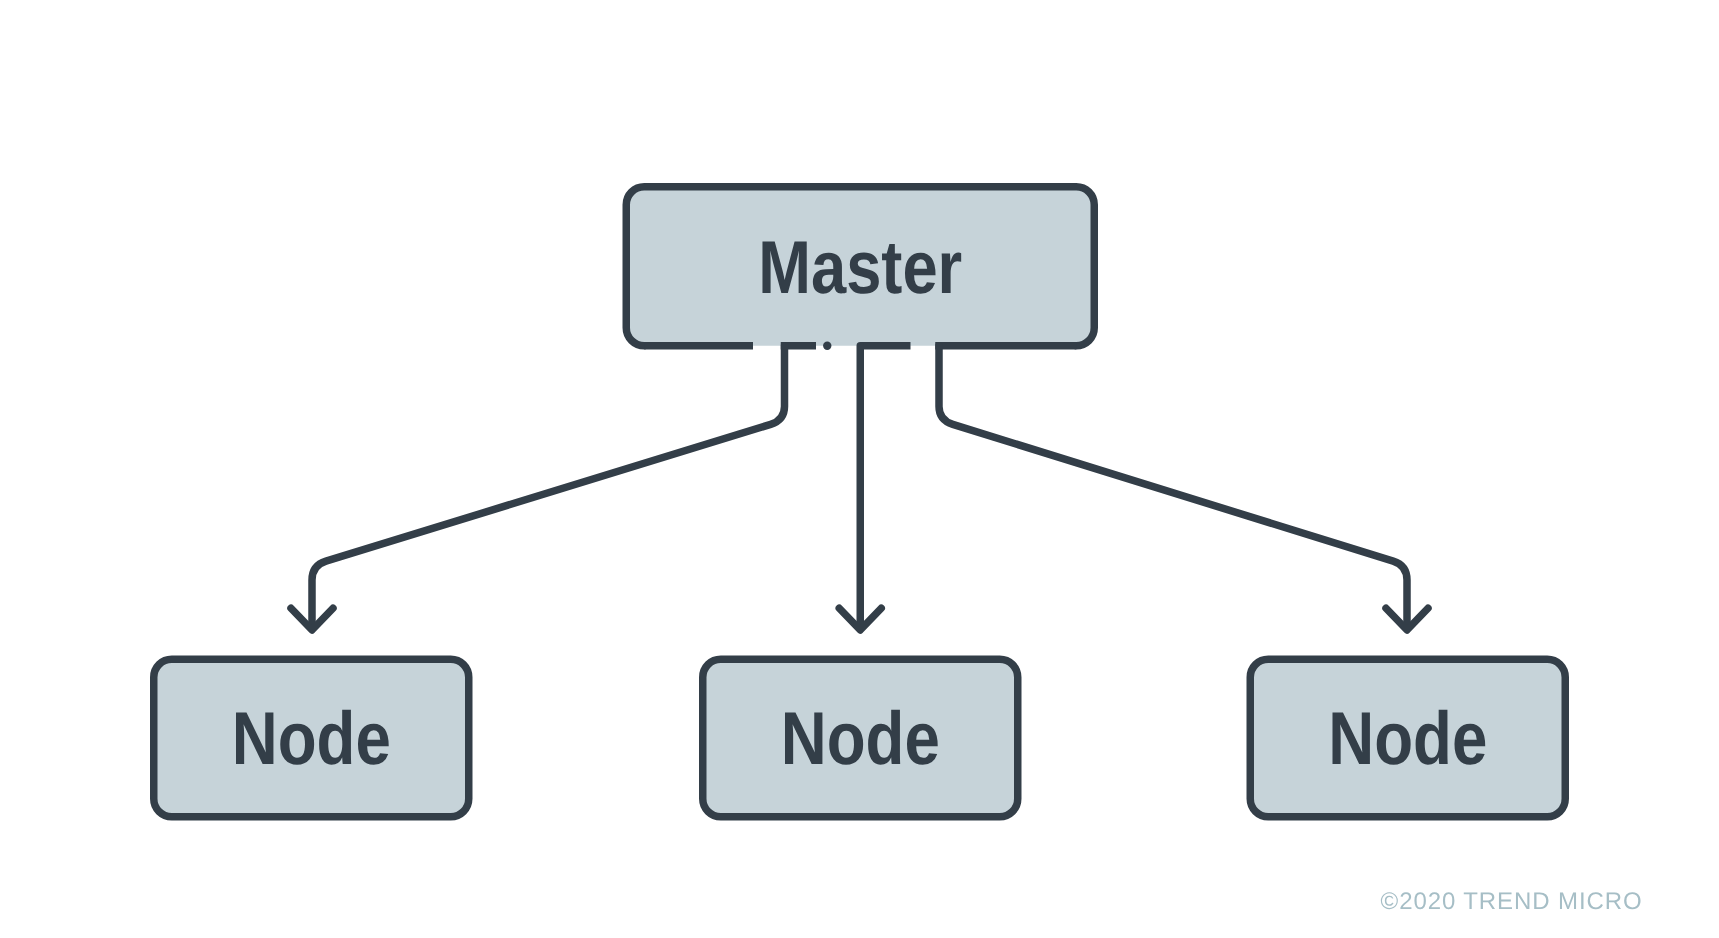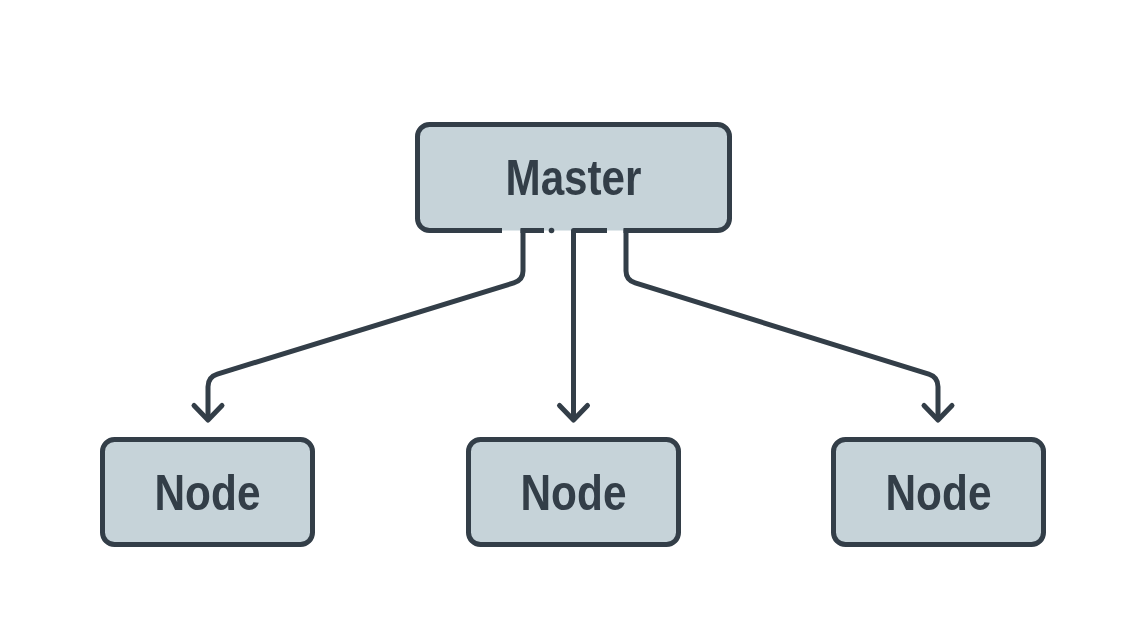--- a/index.html
+++ b/index.html
@@ -76,13 +76,14 @@
     <rect class="box" x="102.5" y="415.5" width="210" height="105" rx="12"></rect>
     <rect class="box" x="468.5" y="415.5" width="210" height="105" rx="12"></rect>
     <rect class="box" x="833.5" y="415.5" width="210" height="105" rx="12"></rect>
 
     <text class="box-label" x="573.5" y="154" dominant-baseline="central" textLength="136" lengthAdjust="spacingAndGlyphs">Master</text>
     <text class="box-label" x="207.5" y="468.5" dominant-baseline="central" textLength="106" lengthAdjust="spacingAndGlyphs">Node</text>
     <text class="box-label" x="573.5" y="468.5" dominant-baseline="central" textLength="106" lengthAdjust="spacingAndGlyphs">Node</text>
     <text class="box-label" x="938.5" y="468.5" dominant-baseline="central" textLength="106" lengthAdjust="spacingAndGlyphs">Node</text>
   </svg>
 
+  <div class="watermark">©2020 TREND MICRO</div>
 </div>
 
 </body></html>

